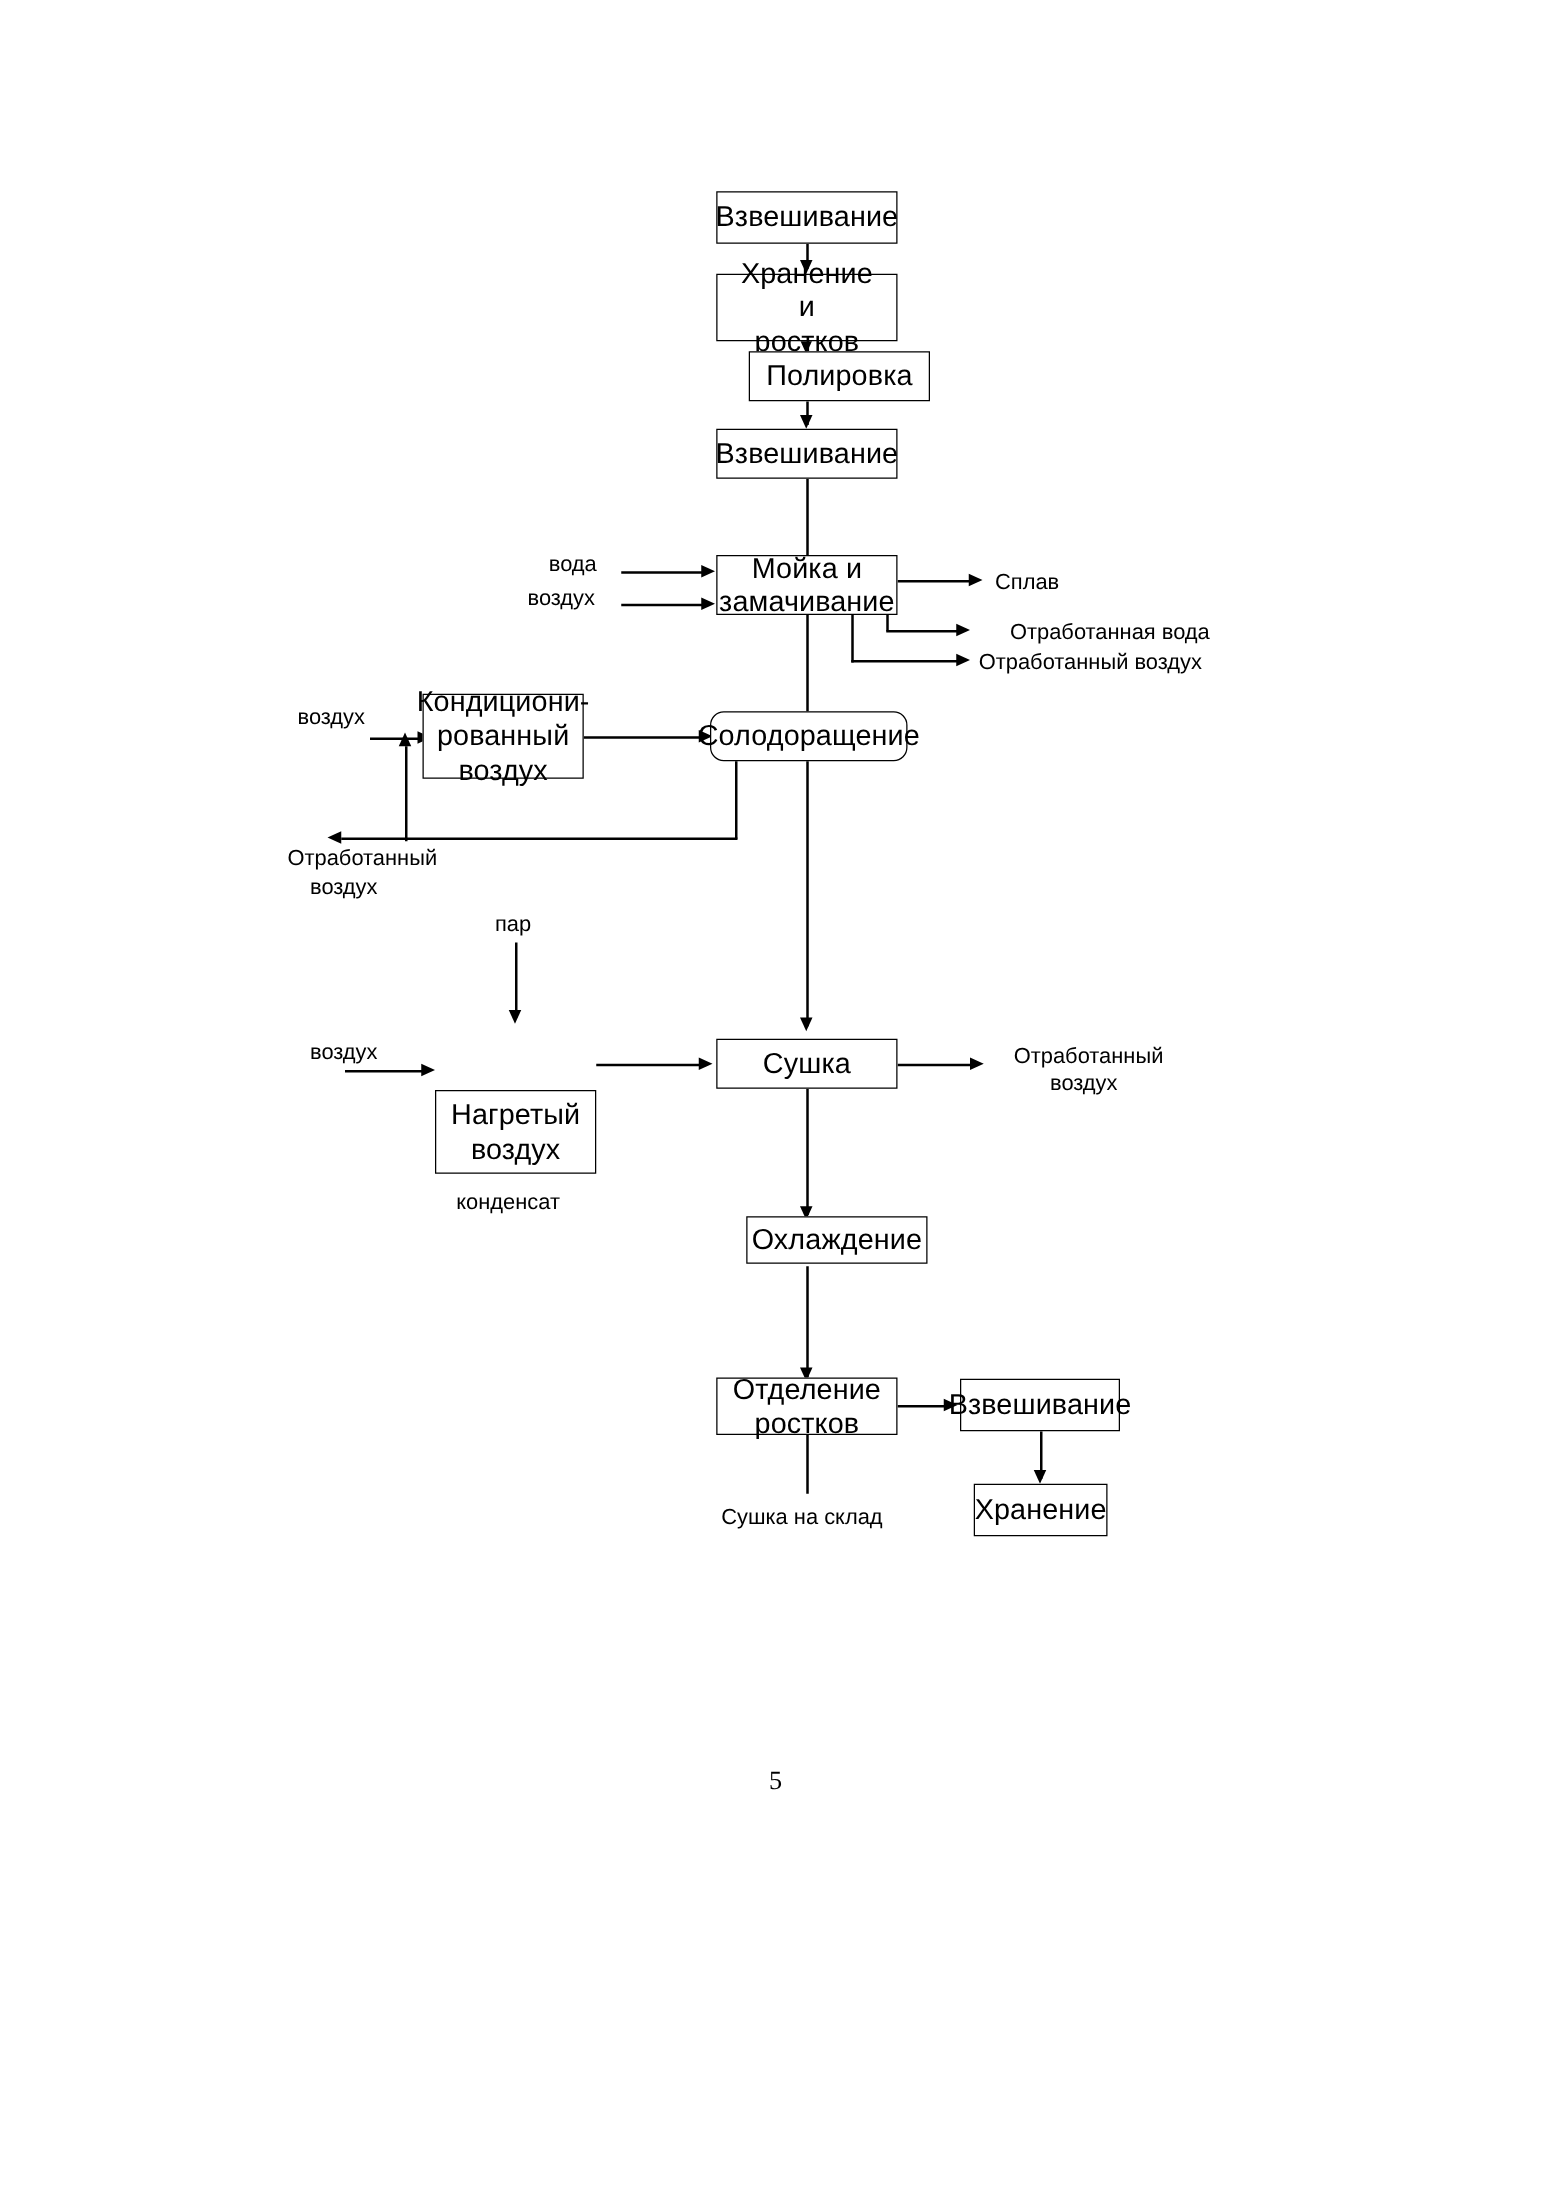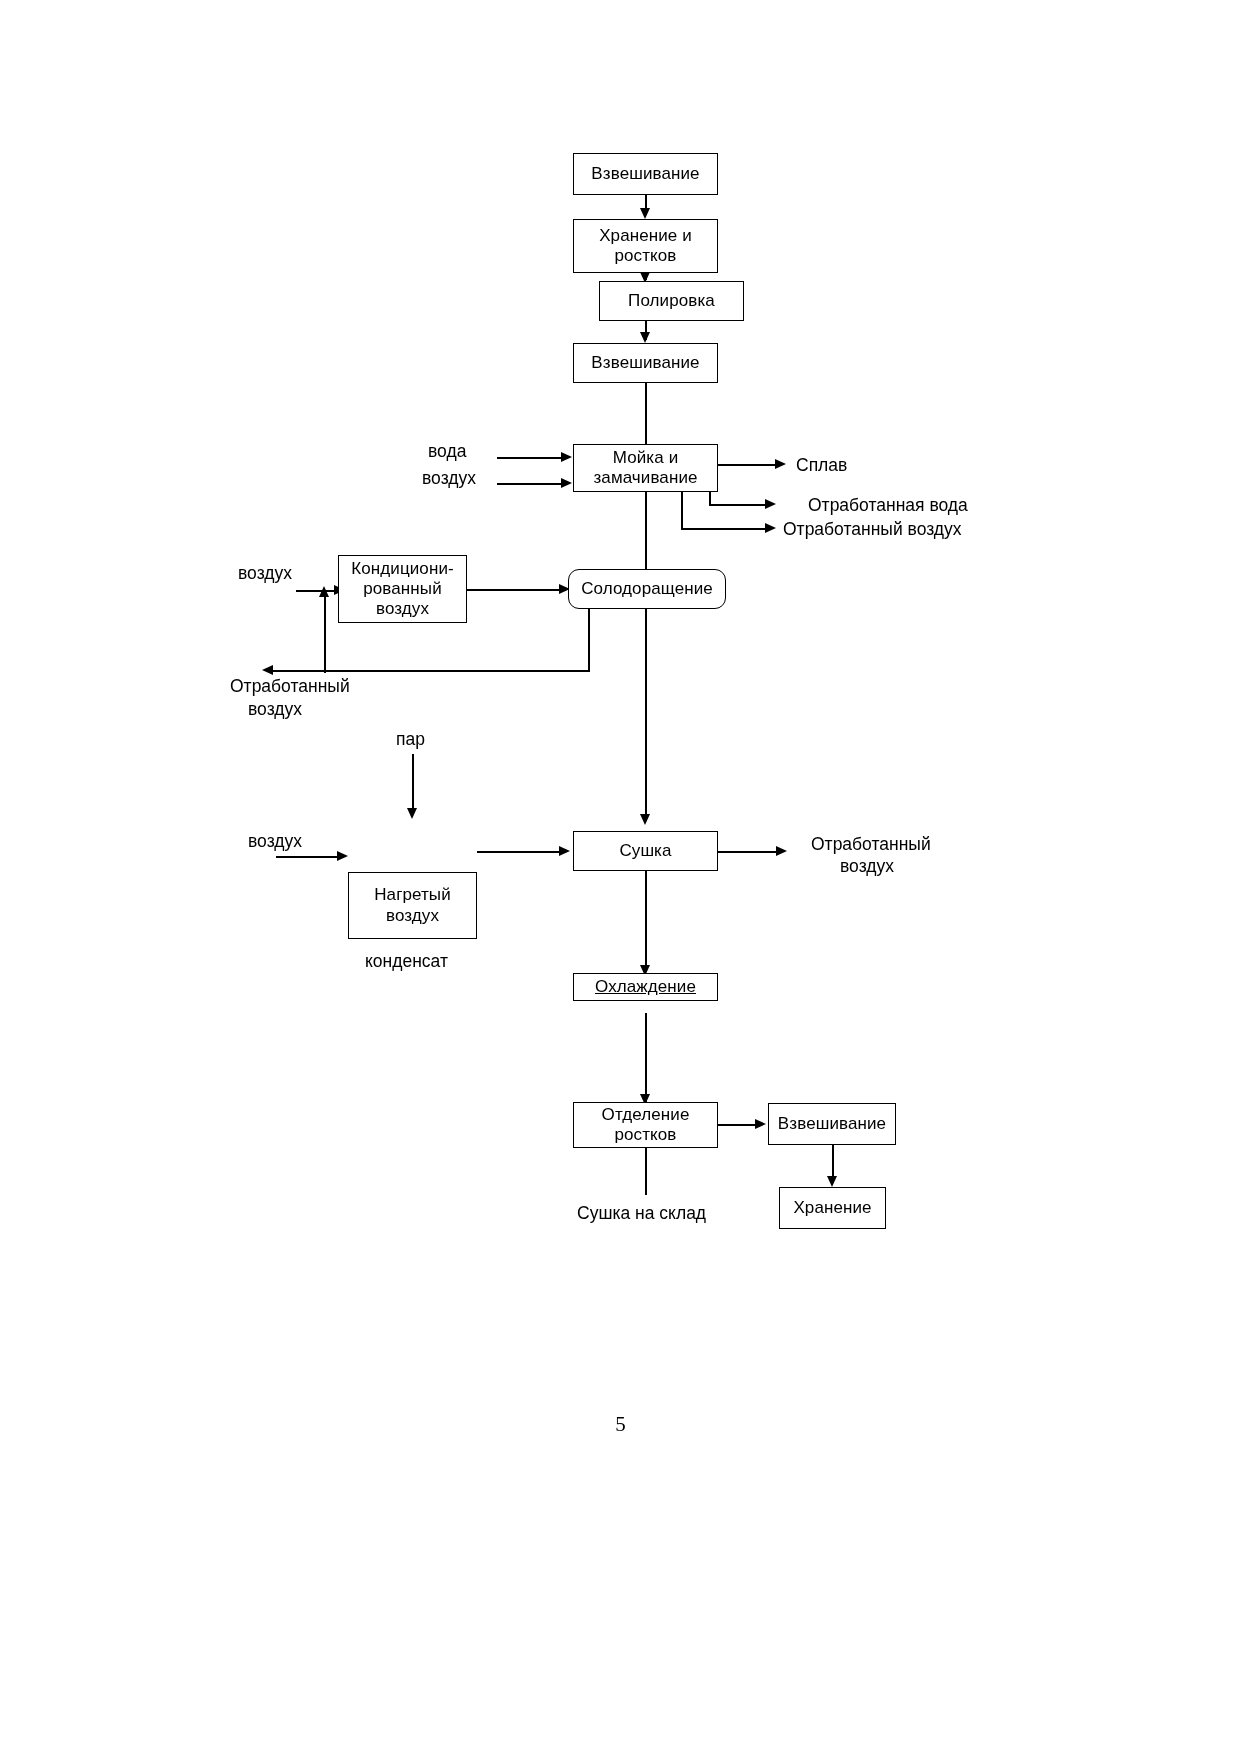--- a/index.html
+++ b/index.html
@@ -21,21 +21,21 @@
   
   .box {
     position: absolute;
     box-sizing: border-box;
     border: 1.6px solid #000;
     background: #fff;
     display: flex;
     align-items: center;
     justify-content: center;
     text-align: center;
-    font-size: 17px;
+    font-size: 23px;
     line-height: 1.18;
     letter-spacing: 0.1px;
     padding: 2px 20px;
     z-index: 3;
   }
   .box span { display: block; }
   
   .lbl {
     position: absolute;
     font-size: 17.5px;
@@ -129,21 +129,21 @@
     <span>Взвешивание</span>
   </div>
 
   <div class="ln v" style="left:645px; top:383px; height:61px;"></div>
 
   <div class="box" style="left:573px; top:444px; width:145px; height:48px; flex-direction:column;">
     <span>Мойка и</span>
     <span>замачивание</span>
   </div>
 
-  <div class="lbl" style="left:428px; top:441px;text-align:center;">вода</div>
+  <div class="lbl" style="left:439px; top:441px;text-align:center;">вода</div>
   <div class="ln h" style="left:497px; top:457px; width:65px;"></div>
   <div class="ar right" style="left:561px; top:452px;"></div>
 
   <div class="lbl" style="left:422px; top:468px;">воздух</div>
   <div class="ln h" style="left:497px; top:483px; width:65px;"></div>
   <div class="ar right" style="left:561px; top:478px;"></div>
 
   <div class="ln h" style="left:718px; top:464px; width:60px;"></div>
   <div class="ar right" style="left:775px; top:459px;"></div>
   <div class="lbl" style="left:796px; top:455px;">Сплав</div>
@@ -215,21 +215,21 @@
   </div>
 
   <div class="ln h" style="left:718px; top:851px; width:60px;"></div>
   <div class="ar right" style="left:776px; top:846px;"></div>
   <div class="lbl" style="left:811px; top:834px;">Отработанный</div>
   <div class="lbl" style="left:840px; top:856px;">воздух</div>
 
   <div class="ln v" style="left:645px; top:871px; height:101px;"></div>
   <div class="ar down" style="left:640px; top:965px;"></div>
 
-  <div class="box" style="left:573px; top:973px; width:145px; height:28px;text-decoration:underline;">
+  <div class="box" style="left:597px; top:973px; width:145px; height:38px;">
     <span>Охлаждение</span>
   </div>
 
   <div class="ln v" style="left:645px; top:1013px; height:89px;"></div>
   <div class="ar down" style="left:640px; top:1094px;"></div>
 
   <div class="box" style="left:573px; top:1102px; width:145px; height:46px; flex-direction:column;">
     <span>Отделение</span>
     <span>ростков</span>
   </div>

